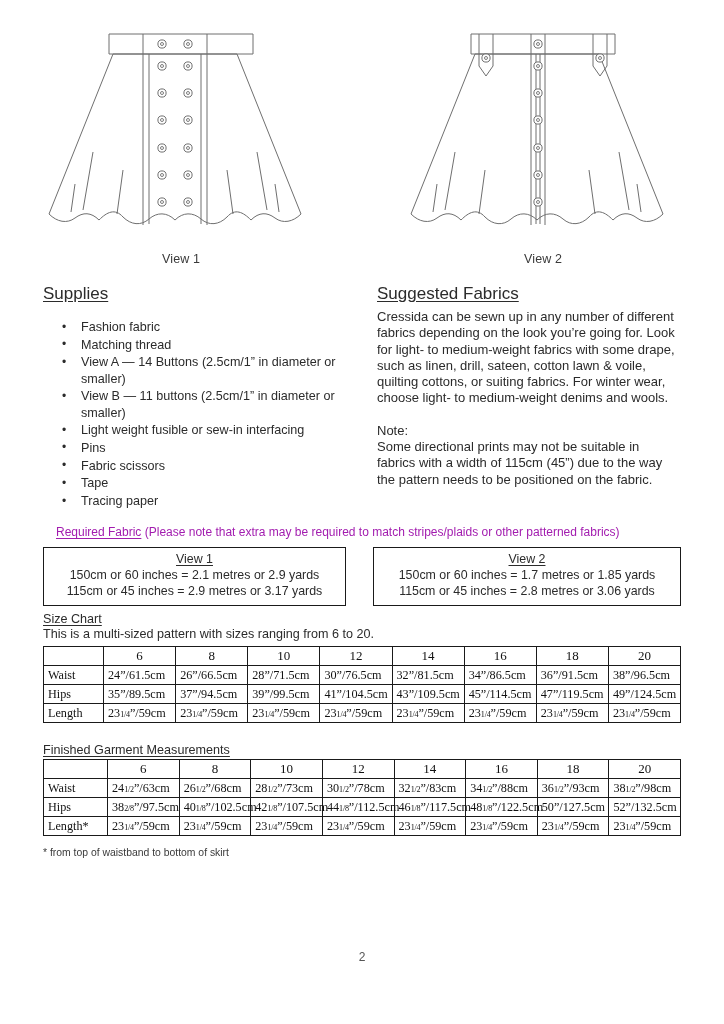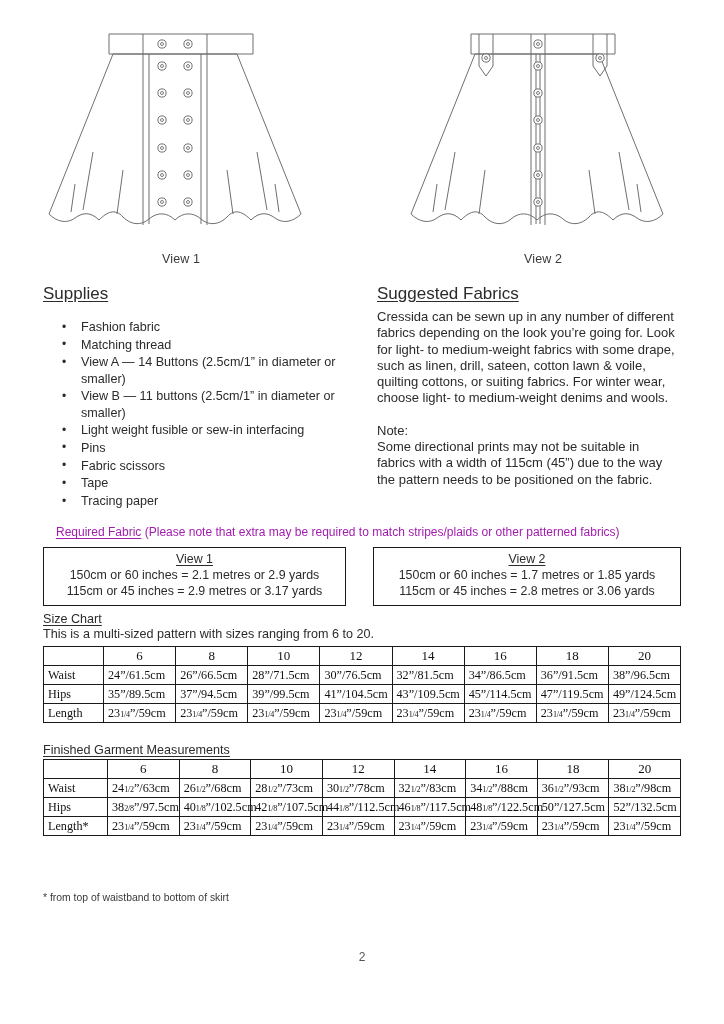--- a/index.html
+++ b/index.html
@@ -176,21 +176,21 @@
   }
   .tbl2 td.rowlab, .tbl2 th.corner { width: 64px; }
   .tbl2 tbody td { font-size: 11.2px; }
   .frac {
     font-size: 0.66em;
     vertical-align: baseline;
     letter-spacing: -0.2px;
   }
   .footnote {
     position: absolute;
-    top: 892px; left: 43px;
+    top: 847px; left: 43px;
     font-size: 10.4px;
     color: #3a3a3a;
   }
   .pageno {
     position: absolute;
     top: 950px; left: 0; width: 724px;
     text-align: center;
     font-size: 12px;
     color: #555;
   }

